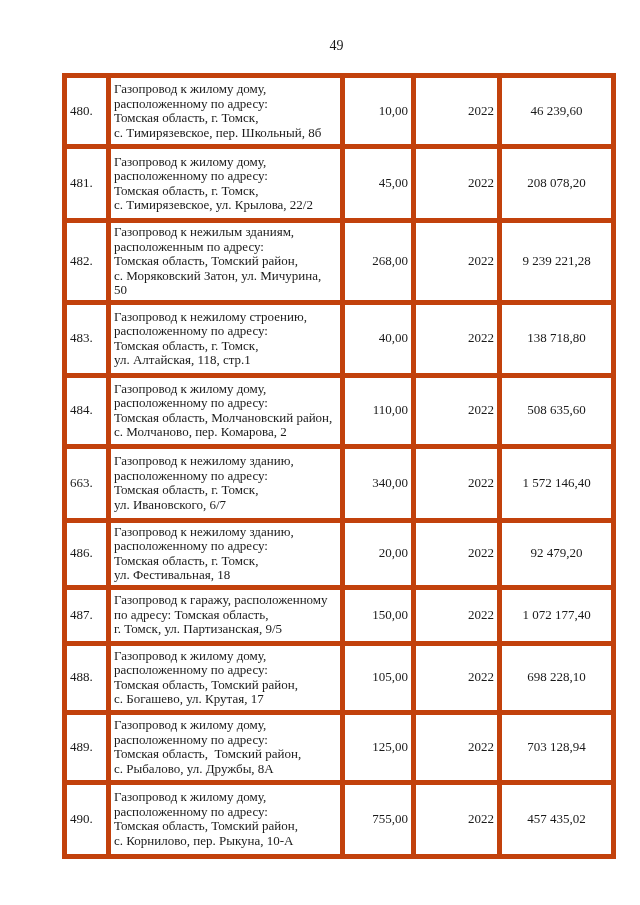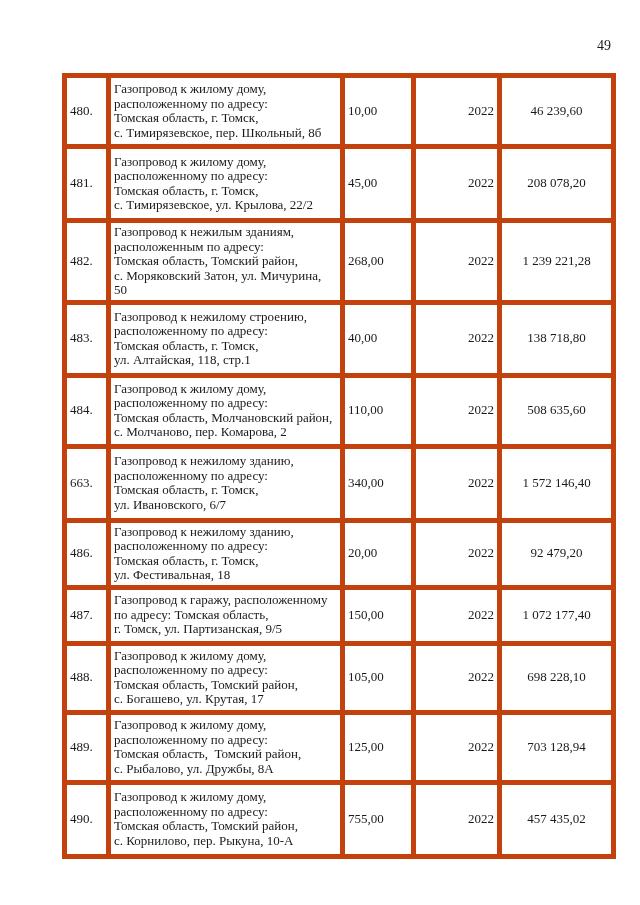--- a/index.html
+++ b/index.html
@@ -10,41 +10,41 @@
   body {
     width: 640px;
     height: 905px;
     font-family: "Liberation Serif", "DejaVu Serif", serif;
     color: #1a1a1a;
     overflow: hidden;
   }
   .page-number-wrap {
     width: 549px;
     margin: 38px 0 0 62px;
-    text-align: right;
+    text-align: center;
     font-size: 14px;
     line-height: 15px;
   }
   table.doc-table {
     border-collapse: collapse;
     table-layout: fixed;
     width: 549px;
     margin: 20px 0 0 62px;
   }
   table.doc-table td {
     border: 5px solid #c2410c;
     font-size: 13px;
     line-height: 14.5px;
     vertical-align: middle;
     padding: 2px 3px;
     overflow: hidden;
   }
   td.c-num   { text-align: left; }
   td.c-desc  { text-align: left; white-space: pre-wrap; padding-left: 6px; padding-right: 4px; }
-  td.c-len   { text-align: left; }
+  td.c-len   { text-align: right; }
   td.c-year  { text-align: right; }
   td.c-val   { text-align: center; }
 </style>
 </head>
 <body>
 
 <div class="page-number-wrap">49</div>
 
 <table class="doc-table">
   <colgroup>
@@ -76,21 +76,21 @@
       <td class="c-val">208 078,20</td>
     </tr>
     <tr style="height:74px">
       <td class="c-num">482.</td>
       <td class="c-desc">Газопровод к нежилым зданиям,
 расположенным по адресу:
 Томская область, Томский район,
 с. Моряковский Затон, ул. Мичурина, 50</td>
       <td class="c-len">268,00</td>
       <td class="c-year">2022</td>
-      <td class="c-val">1 239 221,28</td>
+      <td class="c-val">9 239 221,28</td>
     </tr>
     <tr style="height:73px">
       <td class="c-num">483.</td>
       <td class="c-desc">Газопровод к нежилому строению,
 расположенному по адресу:
 Томская область, г. Томск,
 ул. Алтайская, 118, стр.1</td>
       <td class="c-len">40,00</td>
       <td class="c-year">2022</td>
       <td class="c-val">138 718,80</td>

